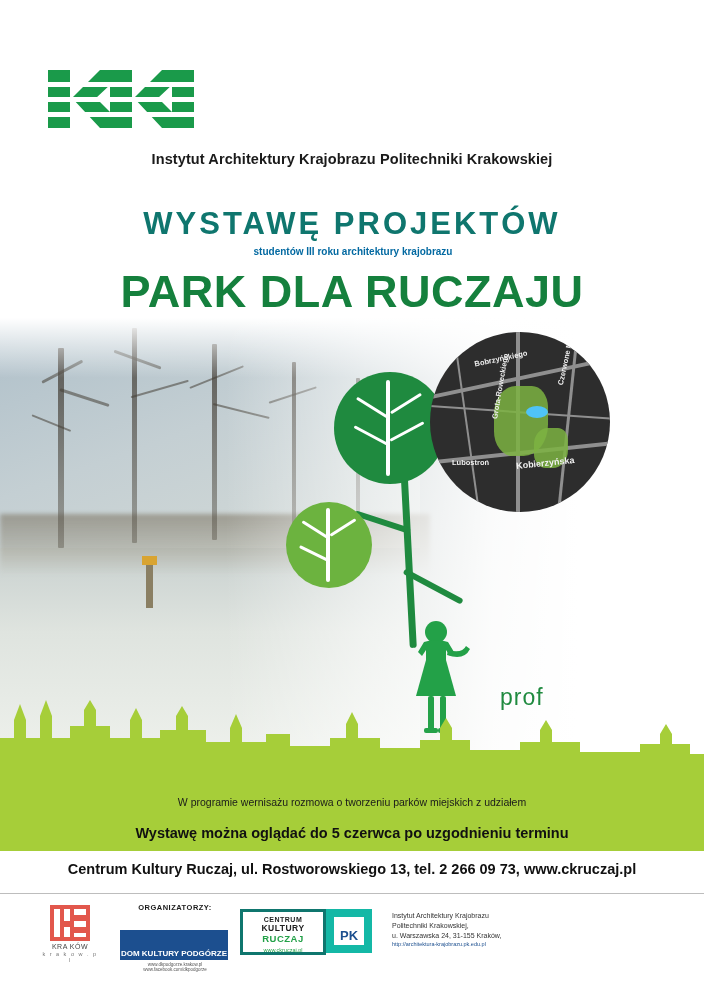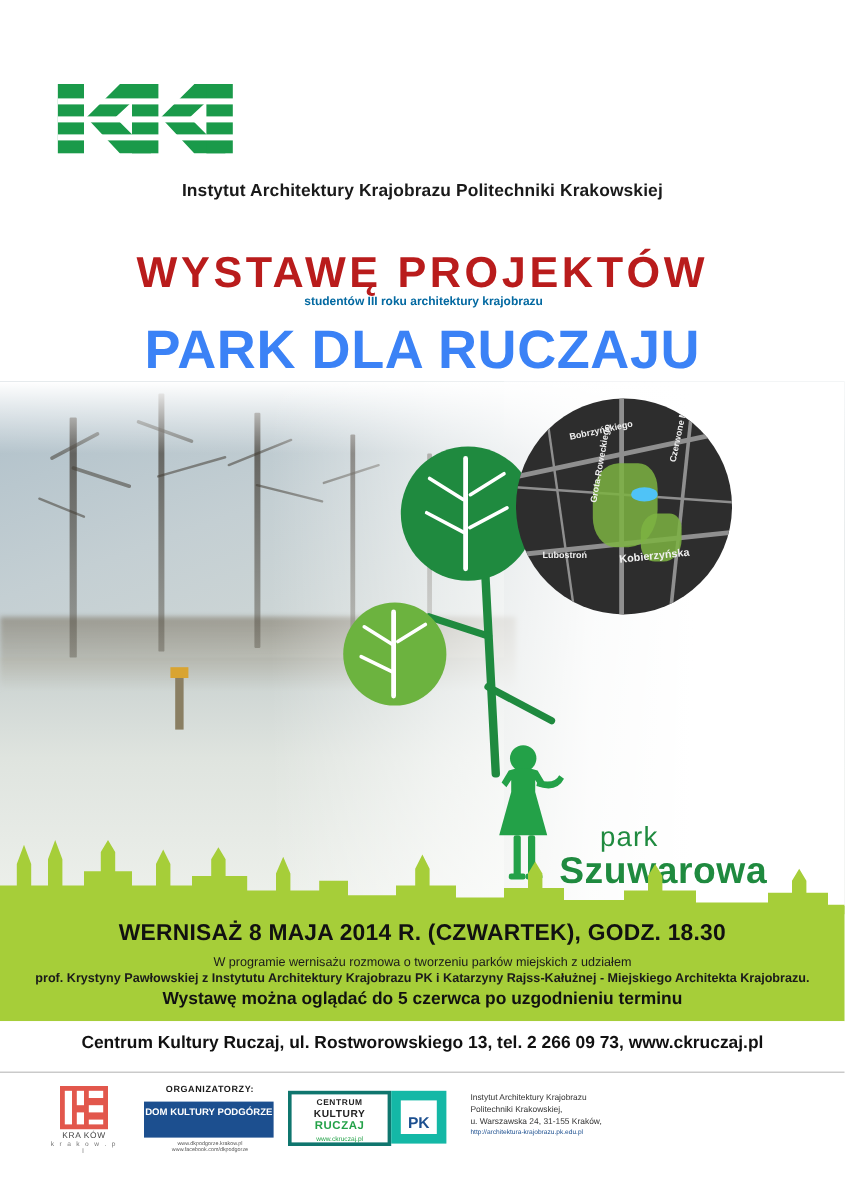--- a/index.html
+++ b/index.html
@@ -52,22 +52,22 @@
     line-height: 1.35;
     letter-spacing: 0.1px;
   }
 
   .wystawe-line {
     position: absolute;
     left: 0;
     top: 182px;
     width: 704px;
     text-align: center;
-    color: #b91c1c;
-    font-size: 36px;
+    color: #0f766e;
+    font-size: 31px;
     font-weight: bold;
     letter-spacing: 3px;
   }
 
   .students-line {
     position: absolute;
     left: 1px;
     top: 222px;
     width: 704px;
     text-align: center;
@@ -75,21 +75,21 @@
     font-size: 10px;
     font-weight: bold;
   }
 
   .title-main {
     position: absolute;
     left: 0;
     top: 242px;
     width: 704px;
     text-align: center;
-    color: #3b82f6;
+    color: #15803d;
     font-size: 45px;
     font-weight: bold;
     letter-spacing: 0.5px;
   }
 
   
   .photo-band {
     position: absolute;
     left: 0;
     top: 318px;
@@ -377,31 +377,31 @@
     top: 8px;
     width: 110px;
   }
   .organizers-title {
     font-size: 7.5px;
     font-weight: bold;
     color: #1a1a1a;
     letter-spacing: 0.5px;
   }
   .dkp-box {
-    margin-top: 6px;
+    margin-top: 18px;
     width: 108px;
     height: 30px;
     background: #1c4f8f;
     color: #ffffff;
     font-size: 8px;
     font-weight: bold;
     display: flex;
     align-items: flex-end;
     justify-content: center;
-    padding-bottom: 17px;
+    padding-bottom: 2px;
     box-sizing: border-box;
   }
   .dkp-sub {
     font-size: 4.5px;
     color: #555;
     margin-top: 2px;
   }
 
   .ckr-box {
     left: 240px;
@@ -555,44 +555,41 @@
           <path d="M22 42 h20 l10 36 h-40 z"></path>
           <rect x="24" y="78" width="6" height="34" rx="2"></rect>
           <rect x="36" y="78" width="6" height="34" rx="2"></rect>
           <rect x="20" y="110" width="14" height="5" rx="2"></rect>
           <rect x="34" y="110" width="14" height="5" rx="2"></rect>
           <path d="M44 32 q14 4 18 -4 l4 3 q-6 12 -23 6 z"></path>
         </g>
       </svg>
     </div>
 
-    <div class="park-word">park</div>
-    <div class="szuwarowa-word">Szuwarowa</div>
+    <div class="park-word">prof</div>
   </div>
 
   <div class="skyline">
     <svg width="704" height="72" viewBox="0 0 704 72" xmlns="http://www.w3.org/2000/svg" preserveAspectRatio="none">
       <g fill="#a6ce39">
         <path d="M0 72 L0 48 L14 48 L14 30 L20 14 L26 30 L26 48 L40 48 L40 26 L46 10 L52 26 L52 48
                  L70 48 L70 36 L84 36 L84 20 L90 10 L96 20 L96 36 L110 36 L110 48
                  L130 48 L130 30 L136 18 L142 30 L142 48 L160 48 L160 40 L176 40 L176 26 L182 16
                  L188 26 L188 40 L206 40 L206 52 L230 52 L230 38 L236 24 L242 38 L242 52
                  L266 52 L266 44 L290 44 L290 56 L330 56 L330 48 L346 48 L346 34 L352 22 L358 34
                  L358 48 L380 48 L380 58 L420 58 L420 50 L440 50 L440 38 L446 28 L452 38 L452 50
                  L470 50 L470 60 L520 60 L520 52 L540 52 L540 40 L546 30 L552 40 L552 52
                  L580 52 L580 62 L640 62 L640 54 L660 54 L660 44 L666 34 L672 44 L672 54
                  L690 54 L690 64 L704 64 L704 72 Z"></path>
       </g>
     </svg>
   </div>
 
   <div class="green-band">
-    <div class="wernisaz">WERNISAŻ 8 MAJA 2014 R. (CZWARTEK), GODZ. 18.30</div>
     <div class="program1">W programie wernisażu rozmowa o tworzeniu parków miejskich z udziałem</div>
-    <div class="program2">prof. Krystyny Pawłowskiej z Instytutu Architektury Krajobrazu PK i Katarzyny Rajss-Kałużnej - Miejskiego Architekta Krajobrazu.</div>
     <div class="ogladac">Wystawę można oglądać do 5 czerwca po uzgodnieniu terminu</div>
   </div>
 
   <div class="contact-band">
     <div class="contact-text">Centrum Kultury Ruczaj, ul. Rostworowskiego 13, tel. 2 266 09 73, www.ckruczaj.pl</div>
   </div>
 
   <div class="footer">
 
     <div class="logo-box krakow-logo">

